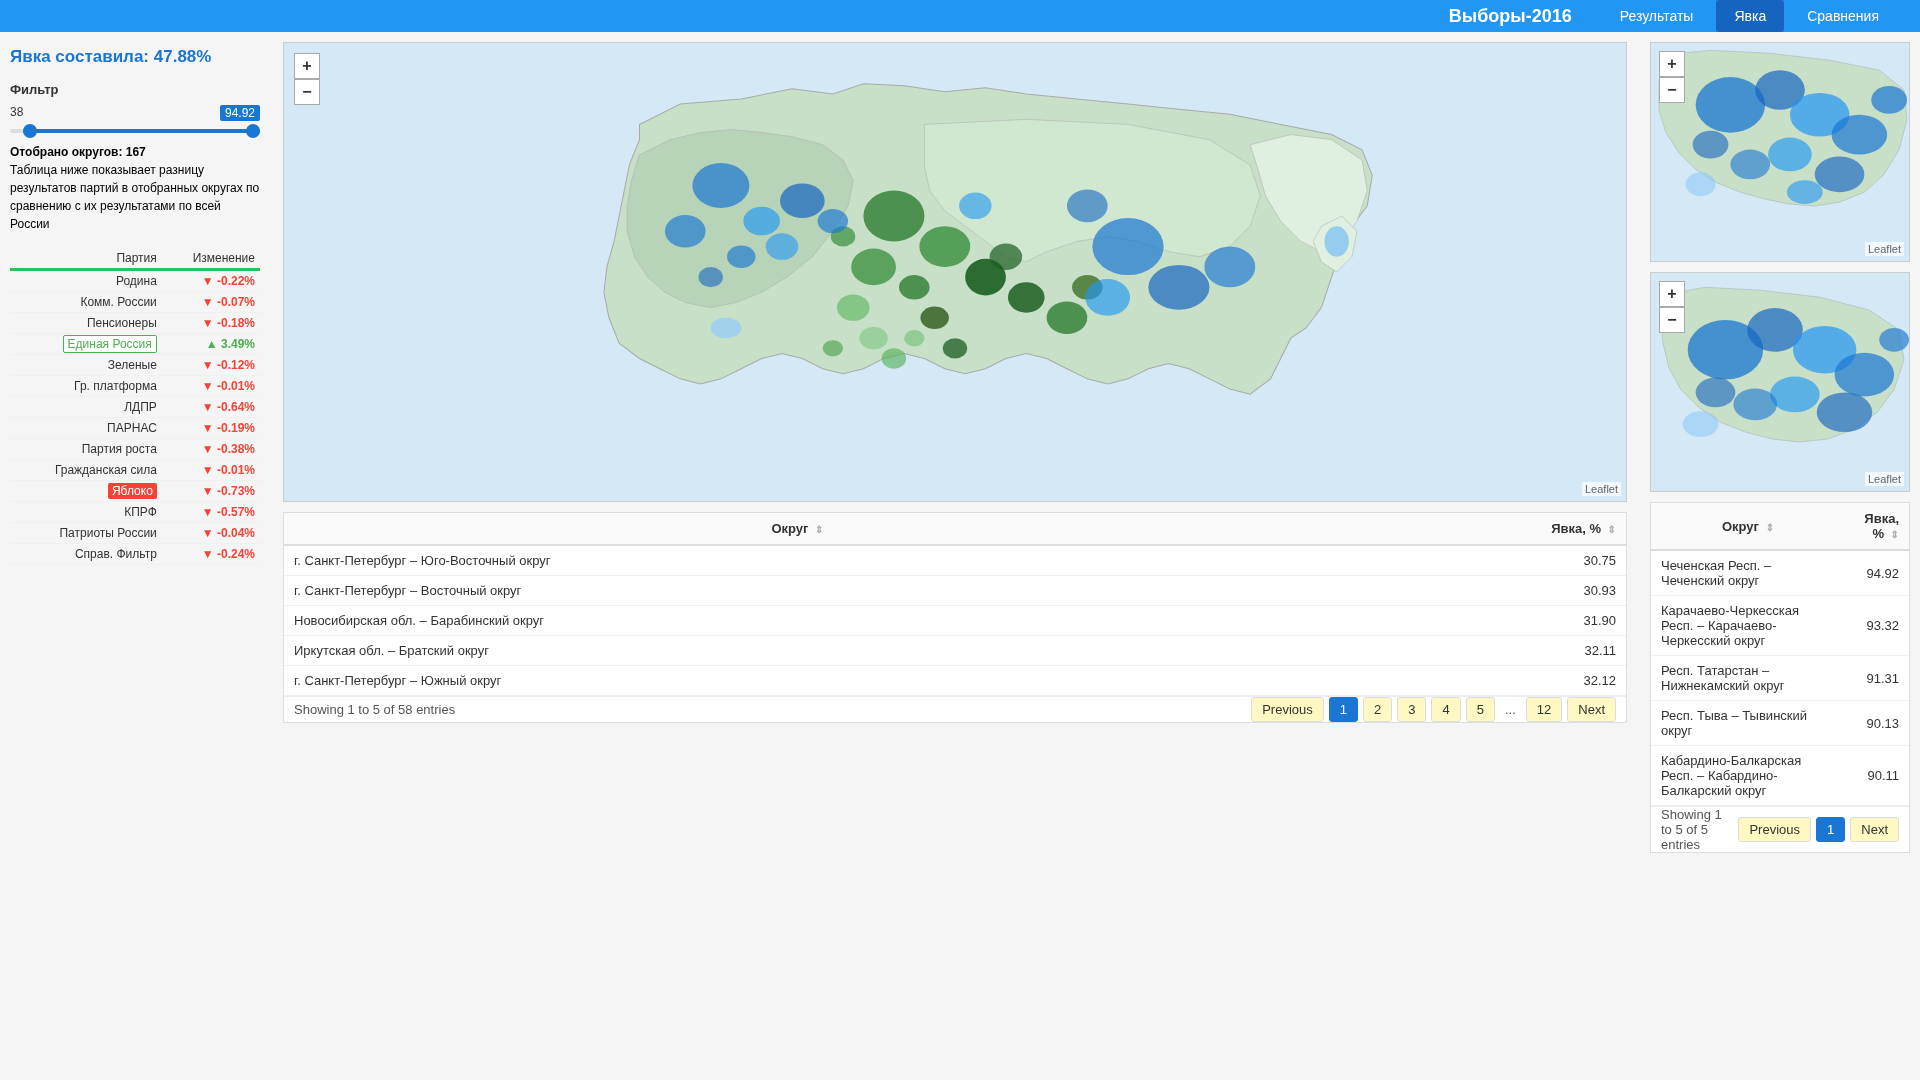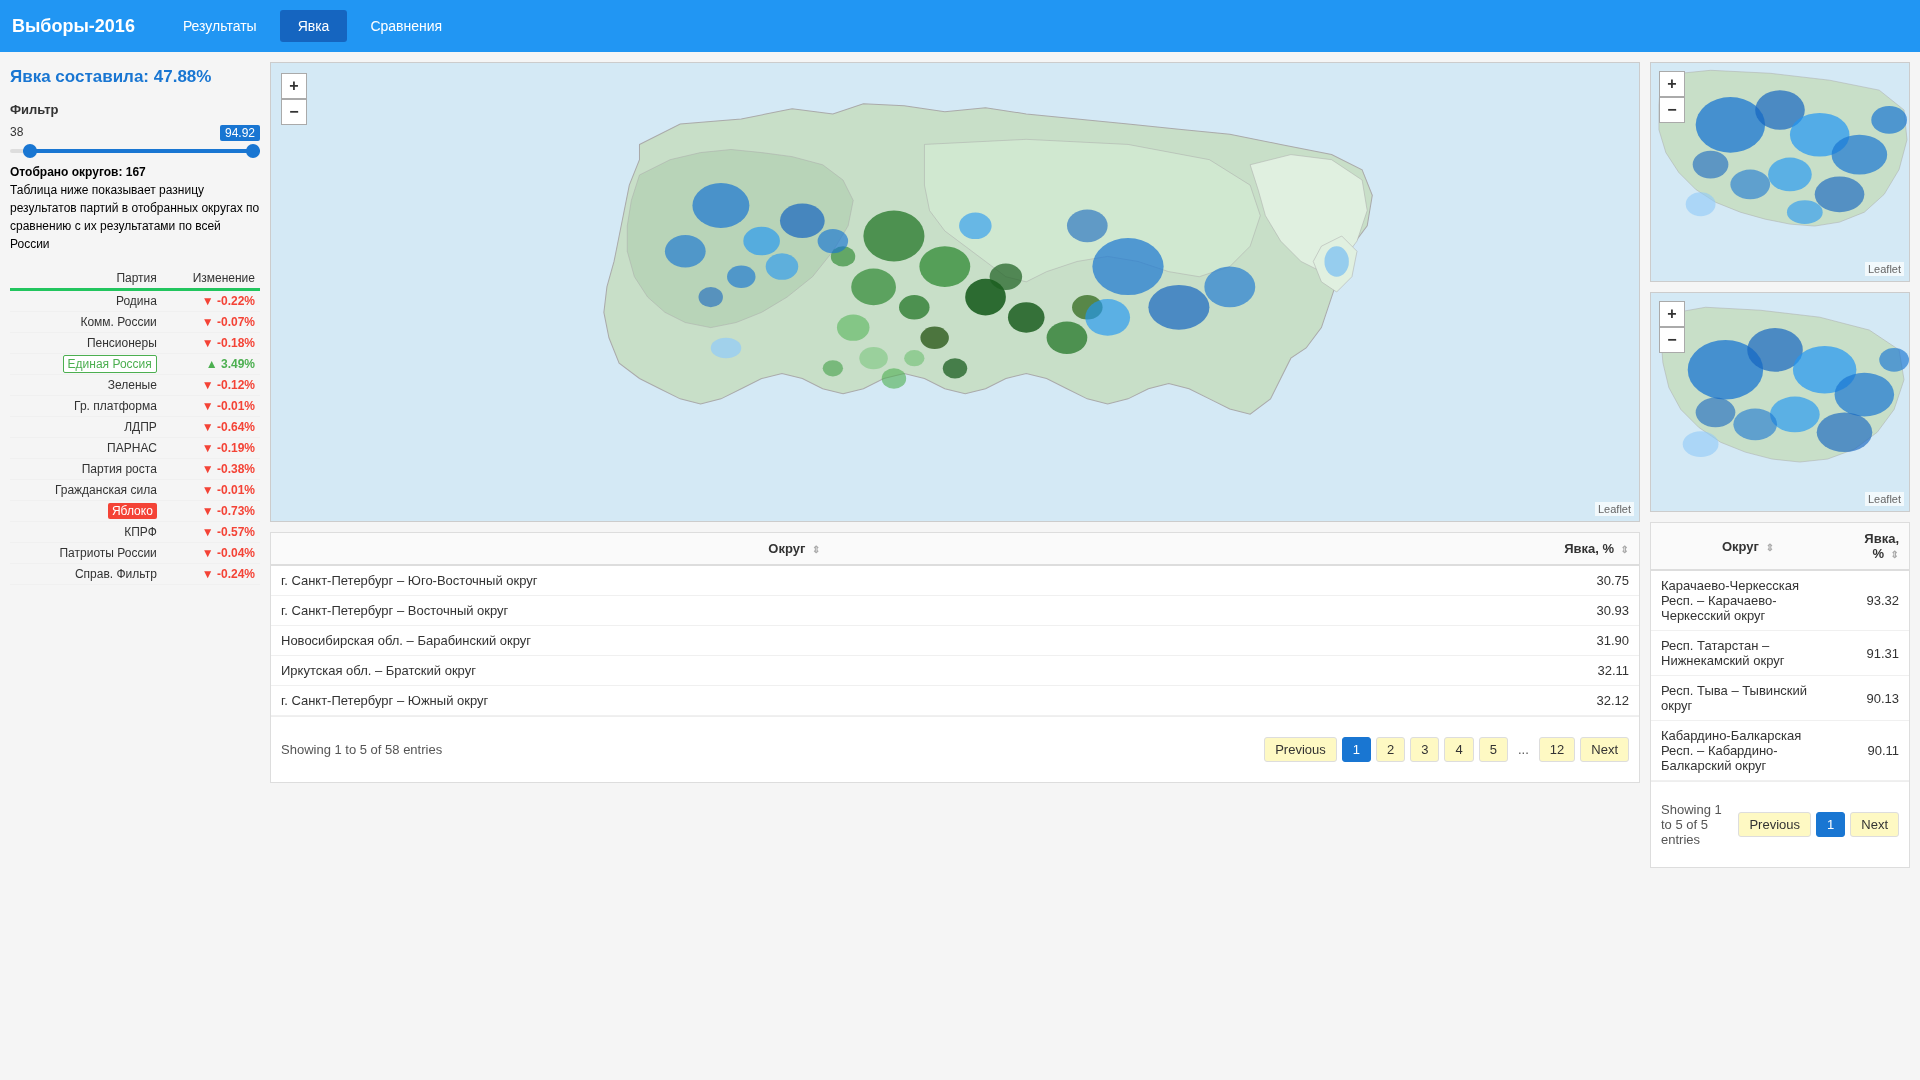--- a/index.html
+++ b/index.html
@@ -3,22 +3,23 @@
   <meta charset="utf-8">
   <style>
     * { box-sizing: border-box; margin: 0; padding: 0; }
     body { font-family: Arial, sans-serif; font-size: 13px; background: #f5f5f5; color: #333; }
 
     
     .header {
       background: #2196F3;
       display: flex;
       align-items: center;
-      height: 52px;
-      padding: 0 12px;
+      height: 32px;
+      padding: 0 23px;
+      justify-content: flex-end;
     }
     .header-title {
       color: white;
       font-size: 18px;
       font-weight: bold;
       margin-right: 30px;
     }
     .nav-item {
       color: white;
       padding: 8px 18px;
@@ -27,21 +28,21 @@
       border-radius: 3px;
     }
     .nav-item.active {
       background: #1565C0;
     }
 
     
     .main-content {
       display: flex;
       padding: 10px;
-      gap: 10px;
+      gap: 23px;
     }
 
     
     .left-panel {
       width: 250px;
       flex-shrink: 0;
     }
     .turnout-title {
       color: #1976D2;
       font-size: 17px;
@@ -222,21 +223,21 @@
       padding: 7px 10px;
       border-bottom: 1px solid #f0f0f0;
       font-size: 13px;
     }
     .td-right { text-align: right; }
 
     
     .pagination-row {
       display: flex;
       align-items: center;
-      padding: 20px 10px;
+      padding: 0 10px;
       font-size: 13px;
       border-top: 1px solid #eee;
       gap: 5px;
     }
     .pagination-info { margin-right: auto; color: #555; }
     .page-btn {
       padding: 4px 10px;
       border: 1px solid #ddd;
       background: #fef9c3;
       cursor: pointer;
@@ -557,20 +558,24 @@
               <span>Округ</span>
               <span class="sort-icon">⇕</span>
             </th>
             <th class="td-right">
               <span>Явка, %</span>
               <span class="sort-icon">⇕</span>
             </th>
           </tr>
         </thead>
         <tbody id="right-tbody">
+        <tr>
+              <td>Чеченская Респ. – Чеченский округ</td>
+              <td class="td-right">94.92</td>
+            </tr>
             <tr>
               <td>Карачаево-Черкесская Респ. – Карачаево-Черкесский округ</td>
               <td class="td-right">93.32</td>
             </tr>
             <tr>
               <td>Респ. Татарстан – Нижнекамский округ</td>
               <td class="td-right">91.31</td>
             </tr>
             <tr>
               <td>Респ. Тыва – Тывинский округ</td>

